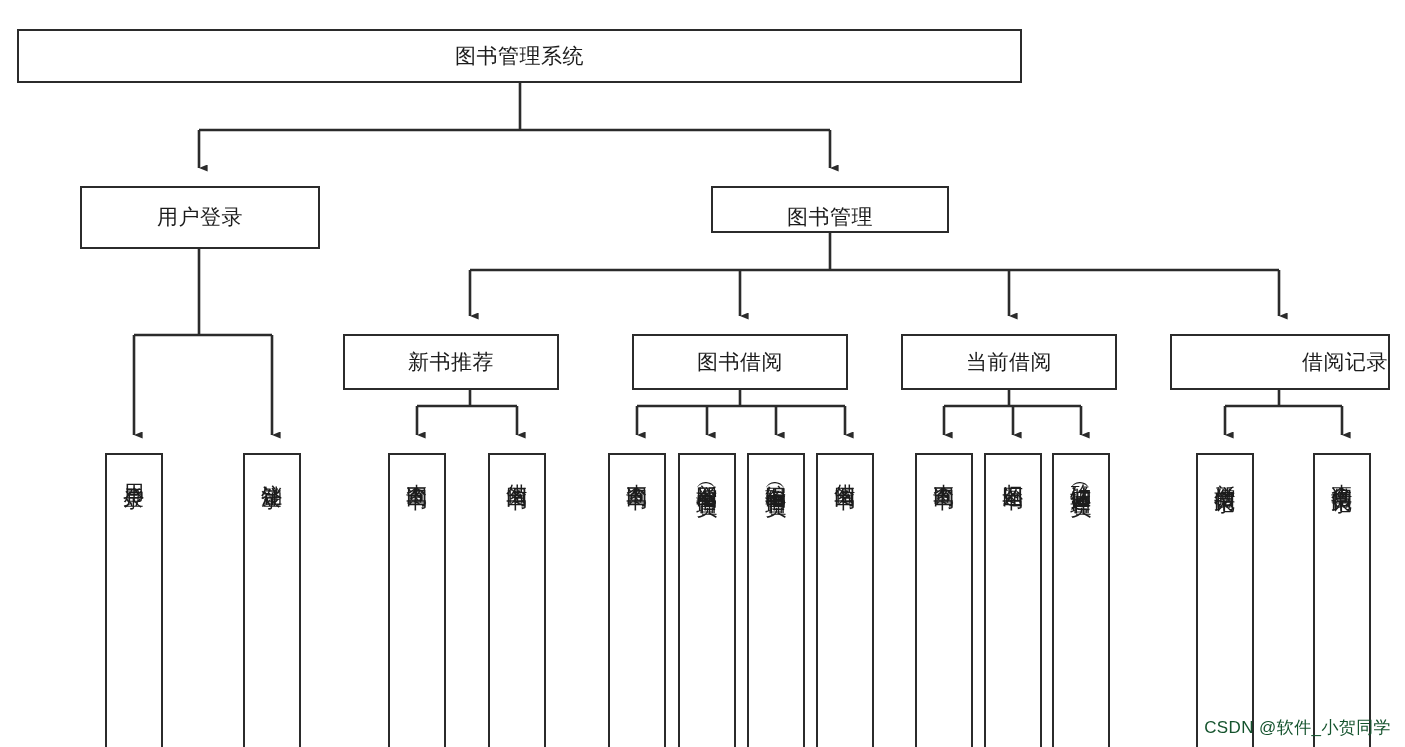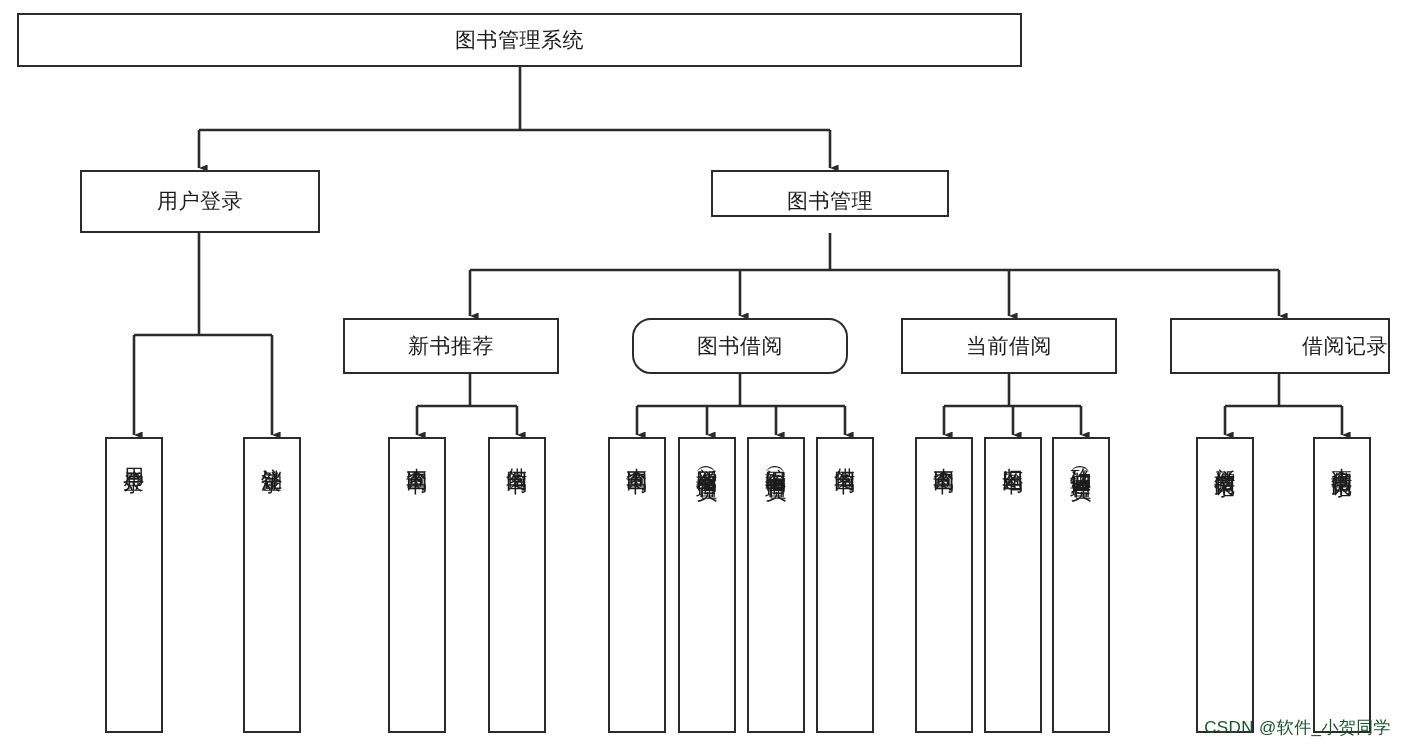--- a/index.html
+++ b/index.html
@@ -26,20 +26,21 @@
   }
   .node {
     position: absolute;
     box-sizing: border-box;
     border: 2.5px solid #2b2b2b;
     background: #ffffff;
     display: flex;
     align-items: center;
     justify-content: center;
     z-index: 2;
+    margin-top: 16px;
   }
   .node-label {
     color: #1c1c1c;
     line-height: 1.28;
     text-align: center;
     letter-spacing: 0.5px;
   }
   .node.horizontal .node-label {
     font-size: 21px;
     writing-mode: horizontal-tb;
@@ -121,21 +122,21 @@
       </div>
       <div class="node horizontal" style="left: 80px; top: 170px; width: 240px; height: 63px;">
         <span class="node-label">用户登录</span>
       </div>
       <div class="node horizontal" style="left: 711px; top: 170px; width: 238px; height: 47px; align-items: flex-end;">
         <span class="node-label">图书管理</span>
       </div>
       <div class="node horizontal" style="left: 343px; top: 318px; width: 216px; height: 56px;">
         <span class="node-label">新书推荐</span>
       </div>
-      <div class="node horizontal" style="left: 632px; top: 318px; width: 216px; height: 56px; border-radius: 19px;">
+      <div class="node horizontal" style="left: 632px; top: 318px; width: 216px; height: 56px;">
         <span class="node-label">图书借阅</span>
       </div>
       <div class="node horizontal" style="left: 901px; top: 318px; width: 216px; height: 56px;">
         <span class="node-label">当前借阅</span>
       </div>
       <div class="node horizontal" style="left: 1170px; top: 318px; width: 220px; height: 56px; justify-content: flex-end;">
         <span class="node-label">借阅记录</span>
       </div>
       <div class="node vertical" style="left: 105px; top: 437px; width: 58px; height: 296px;">
         <span class="node-label">用户登录</span>

